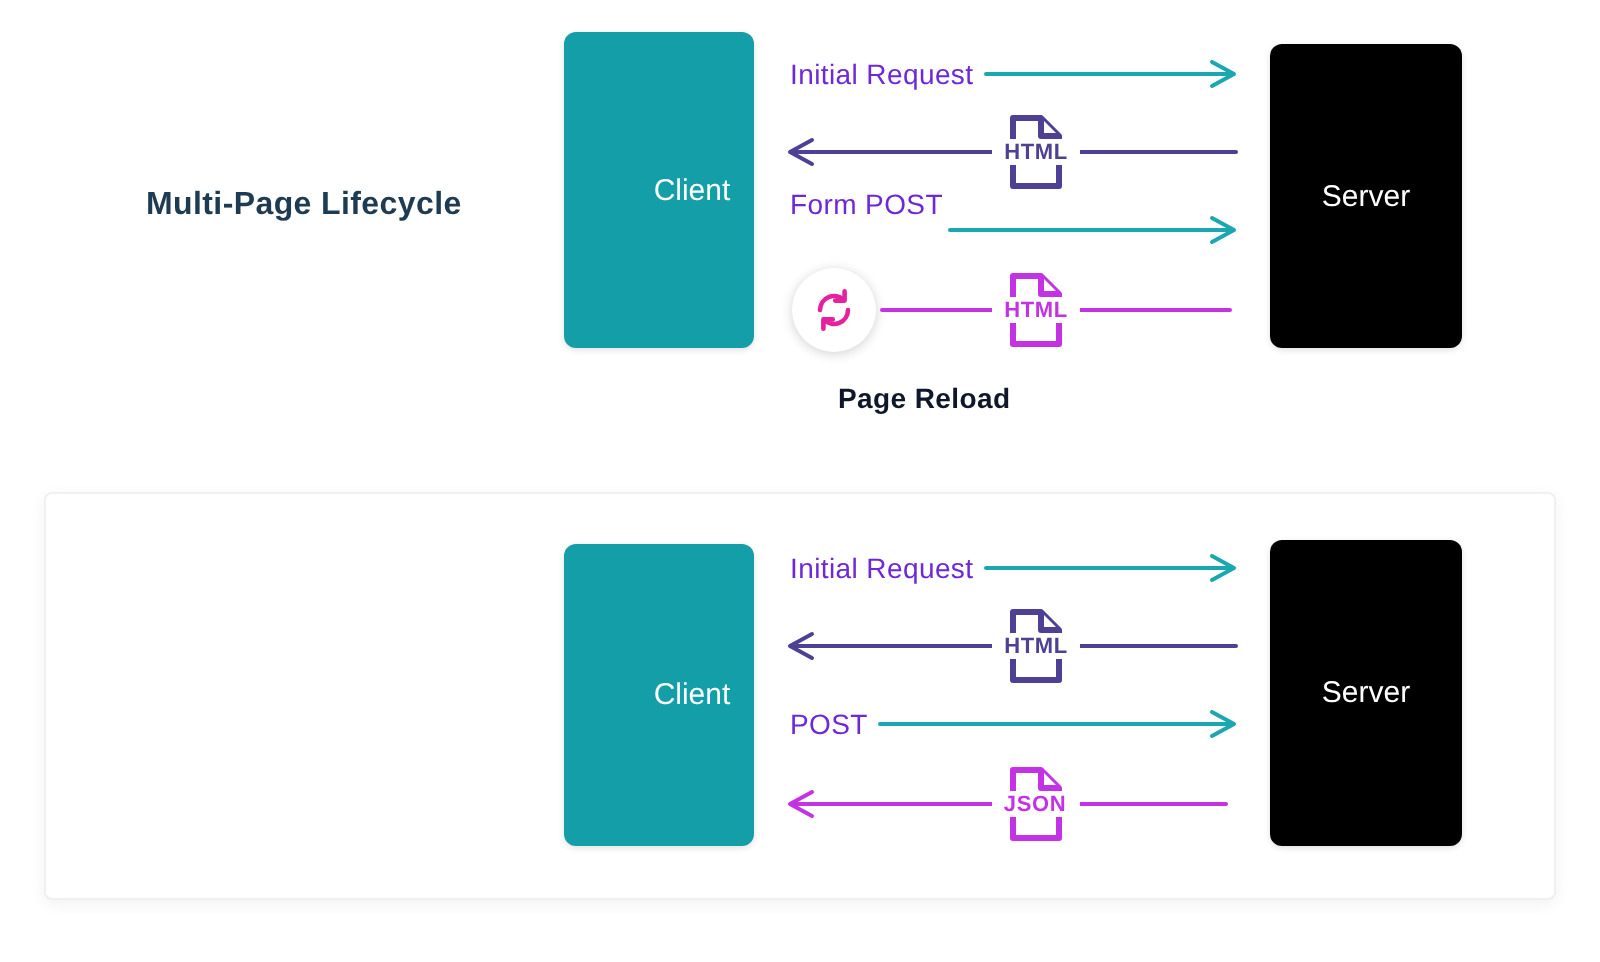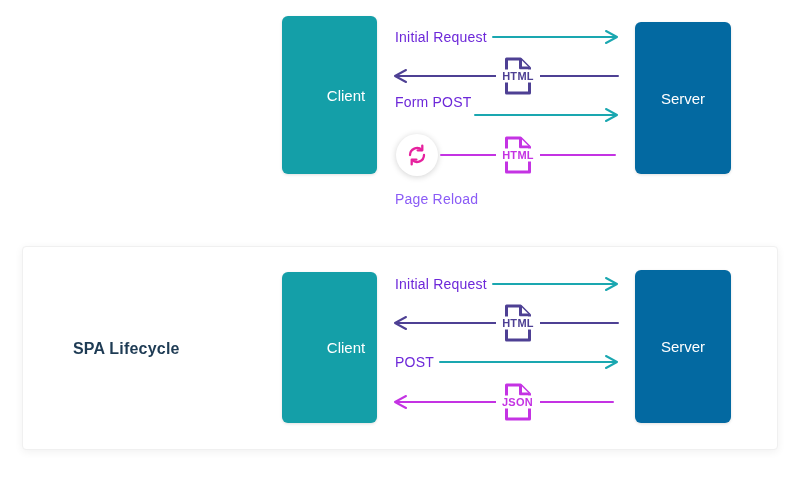--- a/index.html
+++ b/index.html
@@ -18,30 +18,30 @@
     position: absolute;
     border-radius: 6px;
     display: flex;
     align-items: center;
     justify-content: center;
     color: #ffffff;
     font-size: 15px;
     box-shadow: 0 1px 3px rgba(0,0,0,0.12);
   }
   .node.client { background: #149fa8; padding-left: 33px; }
-  .node.server { background: #0369a1; }
+  .node.server { background: #000000; }
 
   .flow-label {
     position: absolute;
     font-size: 14px;
     color: #6d28d9;
     letter-spacing: 0.2px;
     white-space: nowrap;
   }
-  .flow-label.caption { font-weight: normal; color: #8b5cf6; }
+  .flow-label.caption { font-weight: bold; color: #0f172a; margin-left: 24px; }
 
   svg.arrow { position: absolute; overflow: visible; }
   svg.arrow line, svg.arrow polyline {
     fill: none;
     stroke-width: 2;
     stroke-linecap: round;
     stroke-linejoin: round;
   }
   .stroke-teal    { stroke: #1aa7b0; }
   .stroke-purple  { stroke: #4e4094; }
@@ -81,20 +81,21 @@
     box-shadow: 0 2px 8px rgba(0,0,0,0.06);
   }
 </style>
 </head>
 <body>
 
 <div class="canvas">
 
   <div class="spa-card"></div>
 
+  <div class="section-title" style="left:73px; top:94px;">Multi-Page Lifecycle</div>
 
   <div class="node client" style="left:282px; top:16px; width:95px; height:158px;">
     <span>Client</span>
   </div>
 
   <div class="node server" style="left:635px; top:22px; width:96px; height:152px;">
     <span>Server</span>
   </div>
 
   <div class="flow-label" style="left:395px; top:29px;">Initial Request</div>
@@ -133,21 +134,20 @@
   </svg>
   <svg class="doc-icon" style="left:504px; top:136px;" width="28" height="38" viewBox="0 0 28 38">
     <path class="doc-shape stroke-magenta" d="M2.5 2 H16.5 L25.5 11 V36 H2.5 Z"></path>
     <path class="doc-shape stroke-magenta" d="M16.5 2 V11 H25.5" fill="none"></path>
     <rect class="band" x="-8" y="12.5" width="44" height="13"></rect>
     <text class="fill-magenta" x="14" y="22.5" text-anchor="middle">HTML</text>
   </svg>
 
   <div class="flow-label caption" style="left:395px; top:191px;">Page Reload</div>
 
-  <div class="section-title" style="left:73px; top:340px;">SPA Lifecycle</div>
 
   <div class="node client" style="left:282px; top:272px; width:95px; height:151px;">
     <span>Client</span>
   </div>
 
   <div class="node server" style="left:635px; top:270px; width:96px; height:153px;">
     <span>Server</span>
   </div>
 
   <div class="flow-label" style="left:395px; top:276px;">Initial Request</div>

